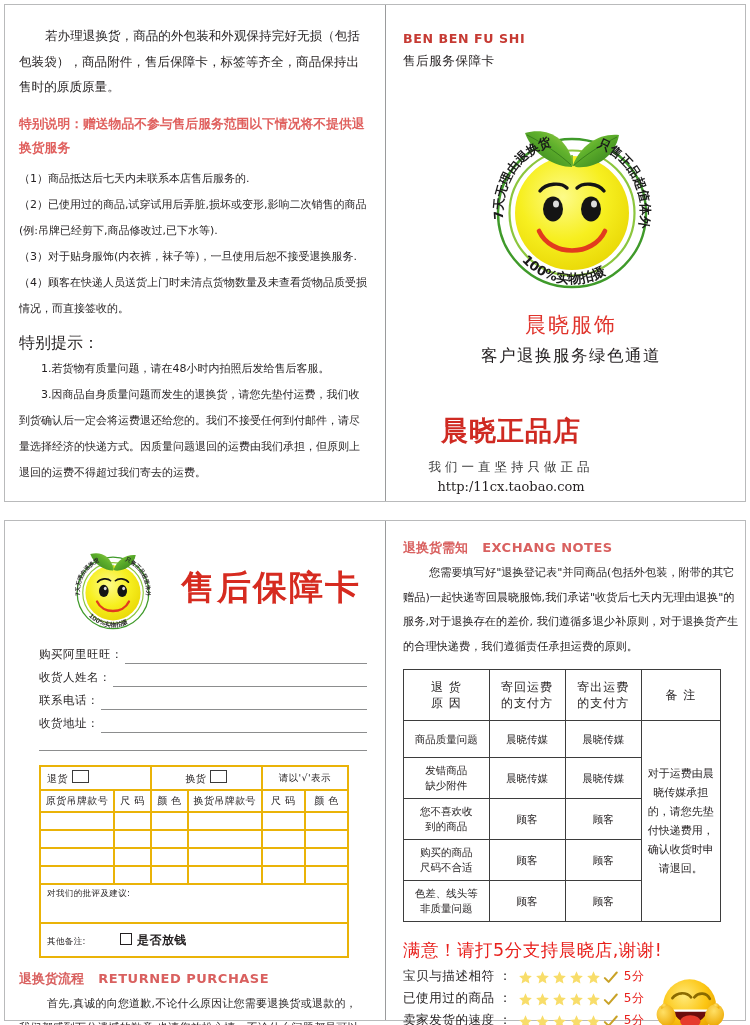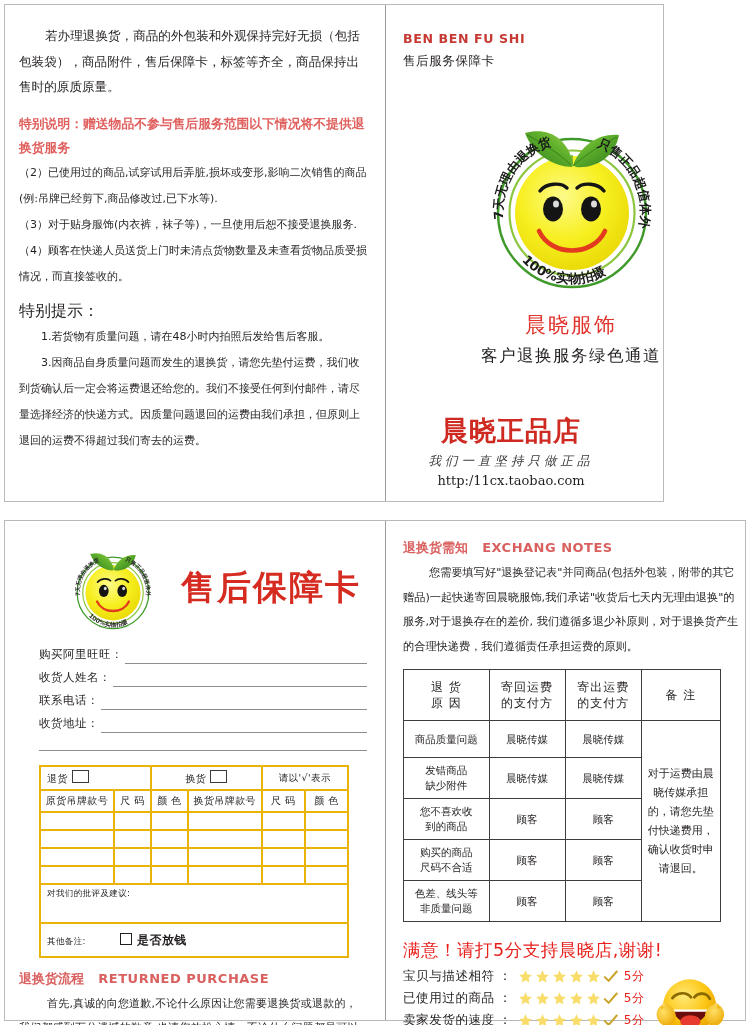--- a/index.html
+++ b/index.html
@@ -5,21 +5,21 @@
   html,body{margin:0;padding:0;background:#ffffff;}
   body{
     width:750px;height:1025px;position:relative;overflow:hidden;
     font-family:"DejaVu Sans","Liberation Sans",sans-serif;
     color:#231f20;
   }
   .sheet{position:absolute;left:0;top:0;width:750px;height:1025px;}
 
   
   .card{position:absolute;background:#fff;border:1px solid #b9babb;box-sizing:border-box;}
-  .card-top{left:4px;top:4px;width:660px;height:498px;}
+  .card-top{left:4px;top:4px;width:742px;height:498px;}
   .card-bot{left:4px;top:520px;width:742px;height:501px;}
   .vdiv{position:absolute;top:0;bottom:0;width:1px;background:#9a9b9c;}
 
   .pane{position:absolute;box-sizing:border-box;}
 
   
   .p{font-size:11.4px;line-height:25px;color:#231f20;letter-spacing:.2px;}
   .p.ind{text-indent:28px;}
   .red{color:#d9605f;}
   .redhead{color:#d9605f;font-weight:bold;font-size:13px;line-height:22px;}
@@ -37,22 +37,22 @@
   .brand-en{color:#c63a33;font-weight:bold;font-size:12.6px;letter-spacing:.6px;}
   .brand-cn{font-size:12.6px;color:#231f20;margin-top:7px;letter-spacing:.5px;}
 
   .logo-wrap{position:absolute;}
   .shopname{position:absolute;left:0;width:336px;text-align:center;}
   .shopname .n1{color:#e0342c;font-weight:normal;font-size:21px;letter-spacing:2px;}
   .shopname .n2{color:#231f20;font-size:16.5px;letter-spacing:1.5px;margin-top:6px;}
 
   .store{position:absolute;left:120px;width:216px;text-align:center;}
   .store .s1{color:#cf2a22;font-weight:bold;font-size:27px;letter-spacing:1px;}
-  .store .s2{color:#3a3a3a;font-size:12.5px;letter-spacing:4px;margin-top:4px;
-             font-family:"DejaVu Serif","Liberation Serif",serif;font-style:italic;}
+  .store .s2{color:#3a3a3a;font-size:12.5px;letter-spacing:4px;margin-top:10px;
+             font-family:"DejaVu Serif","Liberation Serif",serif;}
   .store .s3{color:#231f20;font-size:13px;margin-top:3px;
              font-family:"DejaVu Serif","Liberation Serif",serif;}
 
   
   .badge{position:relative;}
   .badge svg{display:block;}
 
   
   #bl{left:14px;top:14px;width:348px;}
   .bl-title{color:#d62b20;font-weight:bold;letter-spacing:2px;}
@@ -73,38 +73,39 @@
   
   #br{left:398px;top:16px;width:336px;}
   #br .body{font-size:11.2px;line-height:24.5px;}
   table.fee{border-collapse:collapse;width:318px;table-layout:fixed;margin-top:10px;}
   table.fee td{border:1px solid #3d3d3d;text-align:center;vertical-align:middle;
                font-size:10.5px;line-height:15px;color:#231f20;padding:3px 1px;}
   table.fee td.hd{font-size:12px;line-height:16px;letter-spacing:1px;}
   table.fee td.note{font-size:11px;line-height:19px;}
 
   .satisf{color:#e8201c;font-weight:normal;font-size:17.5px;letter-spacing:.5px;}
-  .rate-row{display:flex;align-items:center;font-size:12.6px;margin-top:5px;letter-spacing:.5px;}
+  .rate-row{display:flex;align-items:flex-end;font-size:12.6px;margin-top:5px;letter-spacing:.5px;}
   .rate-row .rl{white-space:nowrap;}
   .stars{display:flex;align-items:center;margin:0 4px 0 6px;}
   .star{width:15px;height:15px;margin-right:2px;}
   .score{color:#e8201c;font-size:12px;}
   .emoji{position:absolute;}
 </style>
 </head>
 <body>
 
 <div class="sheet">
 
   <div class="card card-top">
     <div class="vdiv" style="left:380px;"></div>
 
     <div class="pane" id="tl">
       <div class="lead">若办理退换货，商品的外包装和外观保持完好无损（包括包装袋），商品附件，售后保障卡，标签等齐全，商品保持出售时的原质原量。</div>
       <div class="special">特别说明：赠送物品不参与售后服务范围以下情况将不提供退换货服务</div>
+      <div class="item" style="margin-top:6px;">（1）商品抵达后七天内未联系本店售后服务的.</div>
       <div class="item">（2）已使用过的商品,试穿试用后弄脏,损坏或变形,影响二次销售的商品(例:吊牌已经剪下,商品修改过,已下水等).</div>
       <div class="item">（3）对于贴身服饰(内衣裤，袜子等)，一旦使用后恕不接受退换服务.</div>
       <div class="item">（4）顾客在快递人员送货上门时未清点货物数量及未查看货物品质受损情况，而直接签收的。</div>
       <div class="tip" style="margin-top:8px;">特别提示：</div>
       <div class="num">1.若货物有质量问题，请在48小时内拍照后发给售后客服。</div>
       <div class="num">3.因商品自身质量问题而发生的退换货，请您先垫付运费，我们收到货确认后一定会将运费退还给您的。我们不接受任何到付邮件，请尽量选择经济的快递方式。因质量问题退回的运费由我们承担，但原则上退回的运费不得超过我们寄去的运费。</div>
     </div>
 
     <div class="pane" id="tr">
       <div class="brand-en">BEN BEN FU SHI</div>

